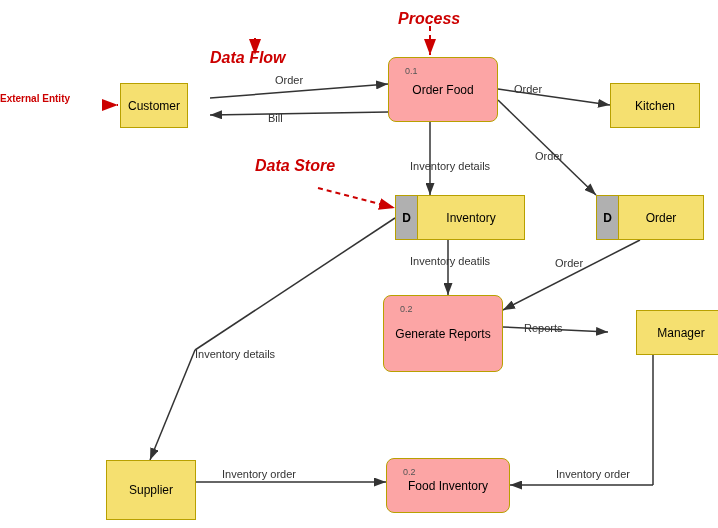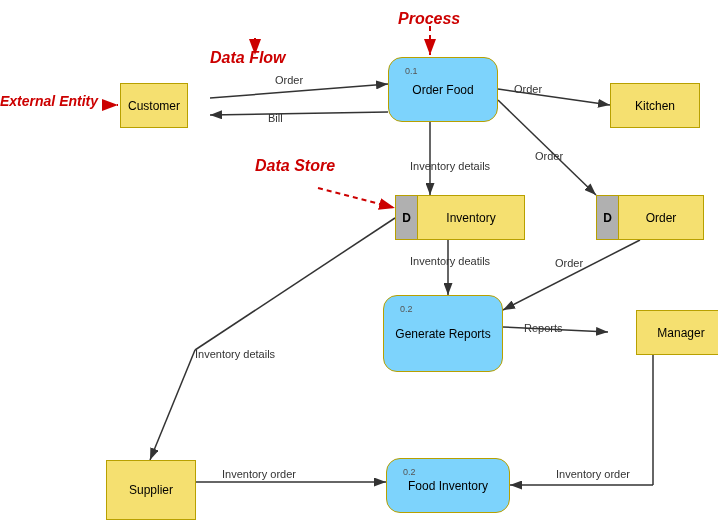--- a/index.html
+++ b/index.html
@@ -19,23 +19,23 @@
     }
     
     .node {
       position: absolute;
       display: flex;
       align-items: center;
       justify-content: center;
       text-align: center;
     }
     .process-node {
-      background: #7dd3fc;
+      background: #fca5a5;
       border: 1.5px solid #b8a000;
-      border-radius: 14px;
+      border-radius: 8px;
       padding: 4px 8px;
     }
     .entity-node {
       background: #f5e070;
       border: 1.5px solid #b8a000;
       border-radius: 0;
       padding: 4px 8px;
     }
     .datastore-node {
       background: #f5e070;
@@ -99,23 +99,22 @@
       pointer-events: none;
     }
     .flow-label {
       position: absolute;
       font-size: 11px;
       color: #333;
     }
     .entity-label {
       position: absolute;
       color: #cc0000;
-      font-size: 14px;
+      font-size: 10px;
       font-weight: bold;
-      font-style: italic;
     }
   </style>
 </head>
 <body>
 
 <div class="diagram">
 
   <svg class="arrows">
     <defs>
       <marker id="arrowhead" markerWidth="8" markerHeight="6" refX="8" refY="3" orient="auto">

